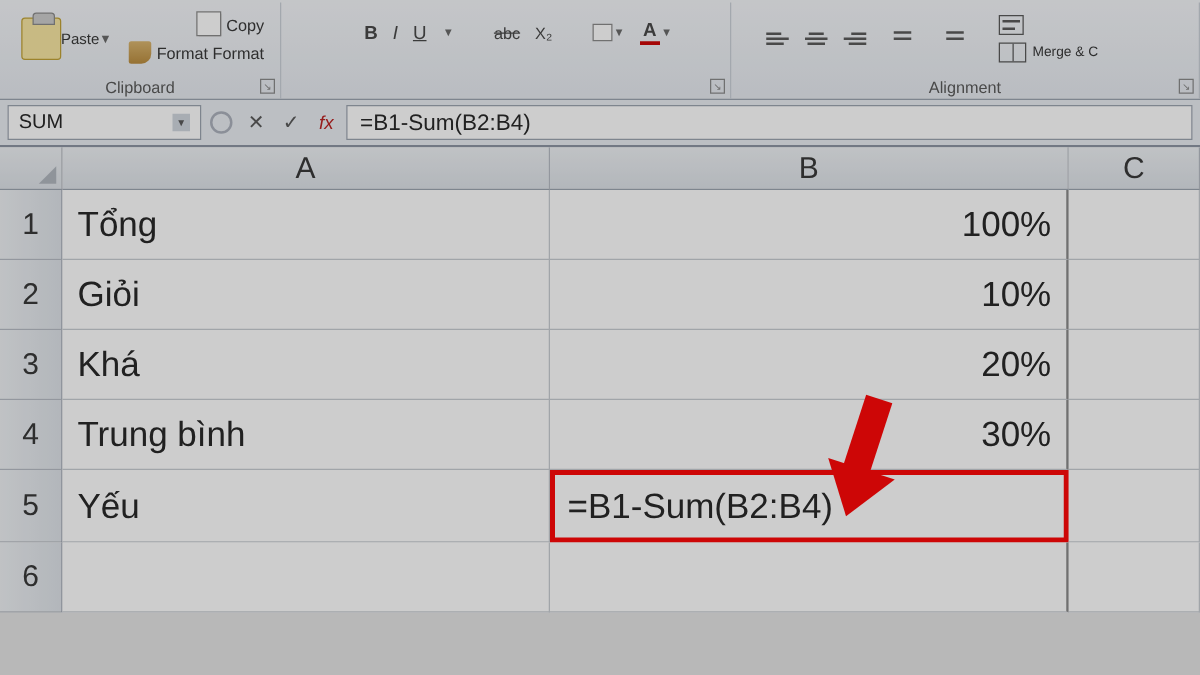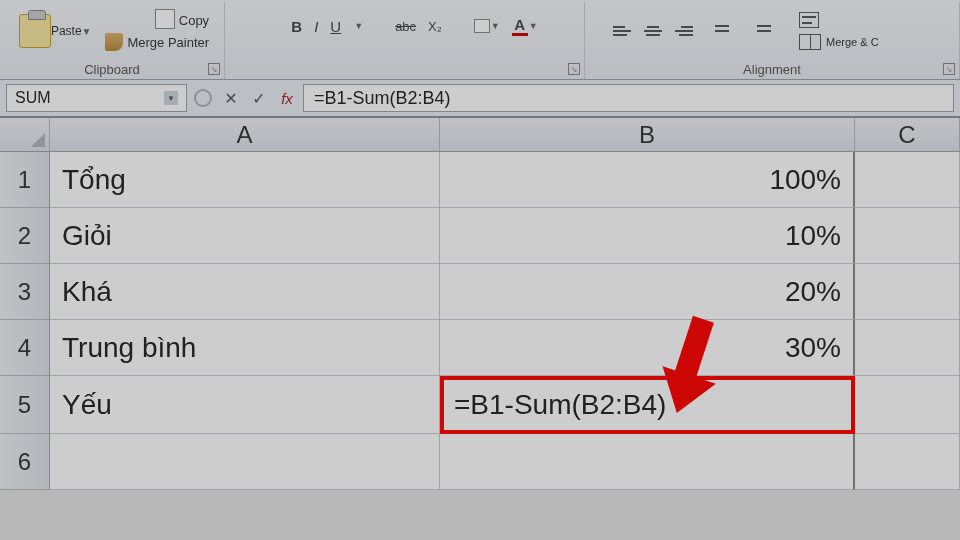--- a/index.html
+++ b/index.html
@@ -41,21 +41,21 @@
 .merge-icon { width:22px; height:16px; border:1px solid #555; display:flex; }
 .merge-icon span { flex:1; border-right:1px solid #555; }
 .merge-icon span:last-child { border:none; }
 .wrap-icon { width:20px; height:16px; border:1px solid #555; position:relative; }
 .wrap-icon::before { content:""; position:absolute; top:3px; left:2px; right:2px; height:2px; background:#555; }
 .wrap-icon::after { content:""; position:absolute; top:9px; left:2px; right:6px; height:2px; background:#555; }
 
 .dialog-launcher { position:absolute; bottom:4px; right:4px; width:12px; height:12px; border:1px solid #888; font-size:8px; color:#888; display:flex; align-items:center; justify-content:center; }
 
 .formula-bar { background:#e9edf2; height:38px; border-bottom:2px solid #8a92a0; display:flex; align-items:center; padding: 4px 6px; gap:4px; }
-.name-box { width:181px; height:28px; background:#fff; border:1px solid #9aa2ae; display:flex; align-items:center; padding:0 8px; font-size:16px; font-weight:500; color:#222; position:relative; }
+.name-box { width:155px; height:28px; background:#fff; border:1px solid #9aa2ae; display:flex; align-items:center; padding:0 8px; font-size:16px; font-weight:500; color:#222; position:relative; }
 .name-dd { margin-left:auto; width:14px; height:14px; background:#d0d6de; display:flex; align-items:center; justify-content:center; font-size:8px; color:#555; }
 .fb-btn { width:24px; height:24px; display:flex; align-items:center; justify-content:center; color:#555; font-size:15px; }
 .fb-circle { width:18px; height:18px; border:2px solid #aab0bb; border-radius:50%; }
 .fb-x { font-size:16px; color:#555; }
 .fb-check { font-size:16px; color:#555; }
 .fb-fx { font-style:italic; font-size:15px; color:#b91c1c; }
 .formula-input { flex:1; height:28px; background:#fff; border:1px solid #9aa2ae; display:flex; align-items:center; padding:0 10px; font-size:18px; color:#222; }
 
 .sheet { background:#fff; }
 .col-headers { display:flex; height:34px; }
@@ -89,21 +89,21 @@
         <span>Paste</span>
         <span class="paste-dd">▼</span>
       </div>
       <div class="clip-side">
         <div class="clip-side-item">
           <div class="copy-icon"></div>
           <span>Copy</span>
         </div>
         <div class="clip-side-item">
           <div class="brush-icon"></div>
-          <span>Merge Painter</span>
+          <span>Format Format</span>
         </div>
       </div>
     </div>
     <div class="ribbon-group-label">Clipboard</div>
     <div class="dialog-launcher">↘</div>
   </div>
 
   <div class="ribbon-group" style="width:360px">
     <div class="ribbon-group-inner" style="flex-direction:column; gap:8px; align-items:flex-start; padding-left:20px">
       <div style="height:6px"></div>

